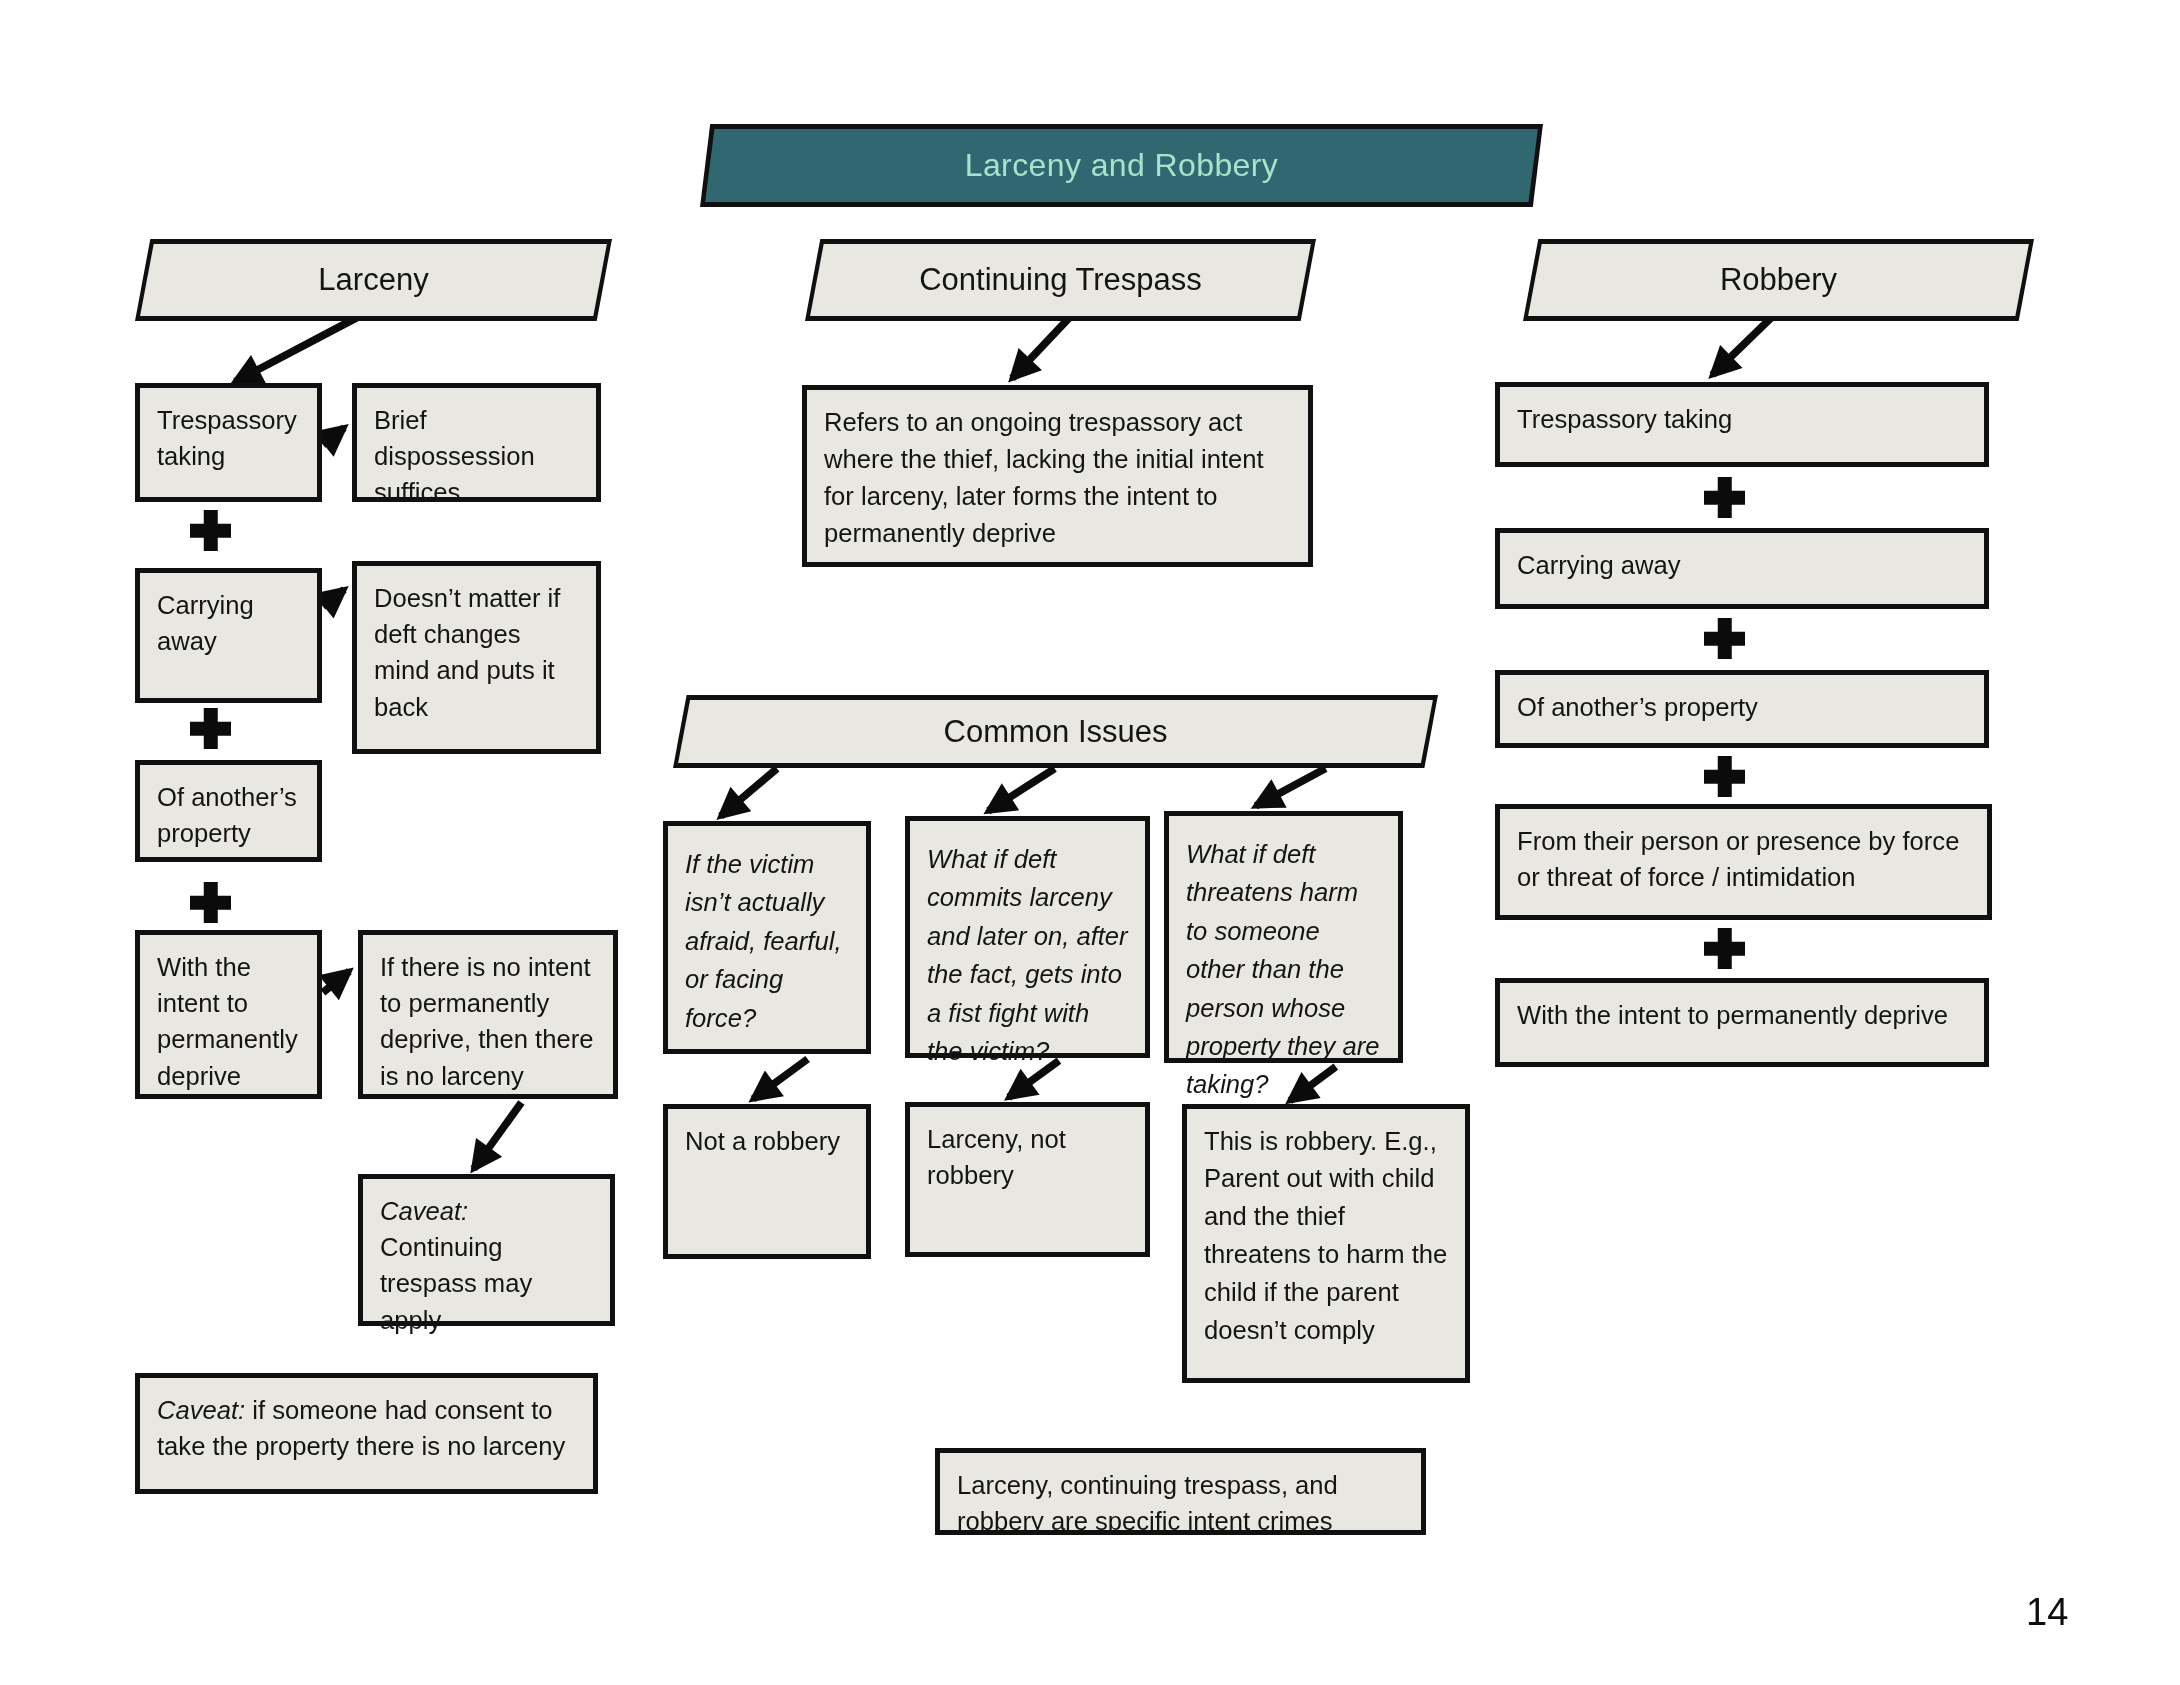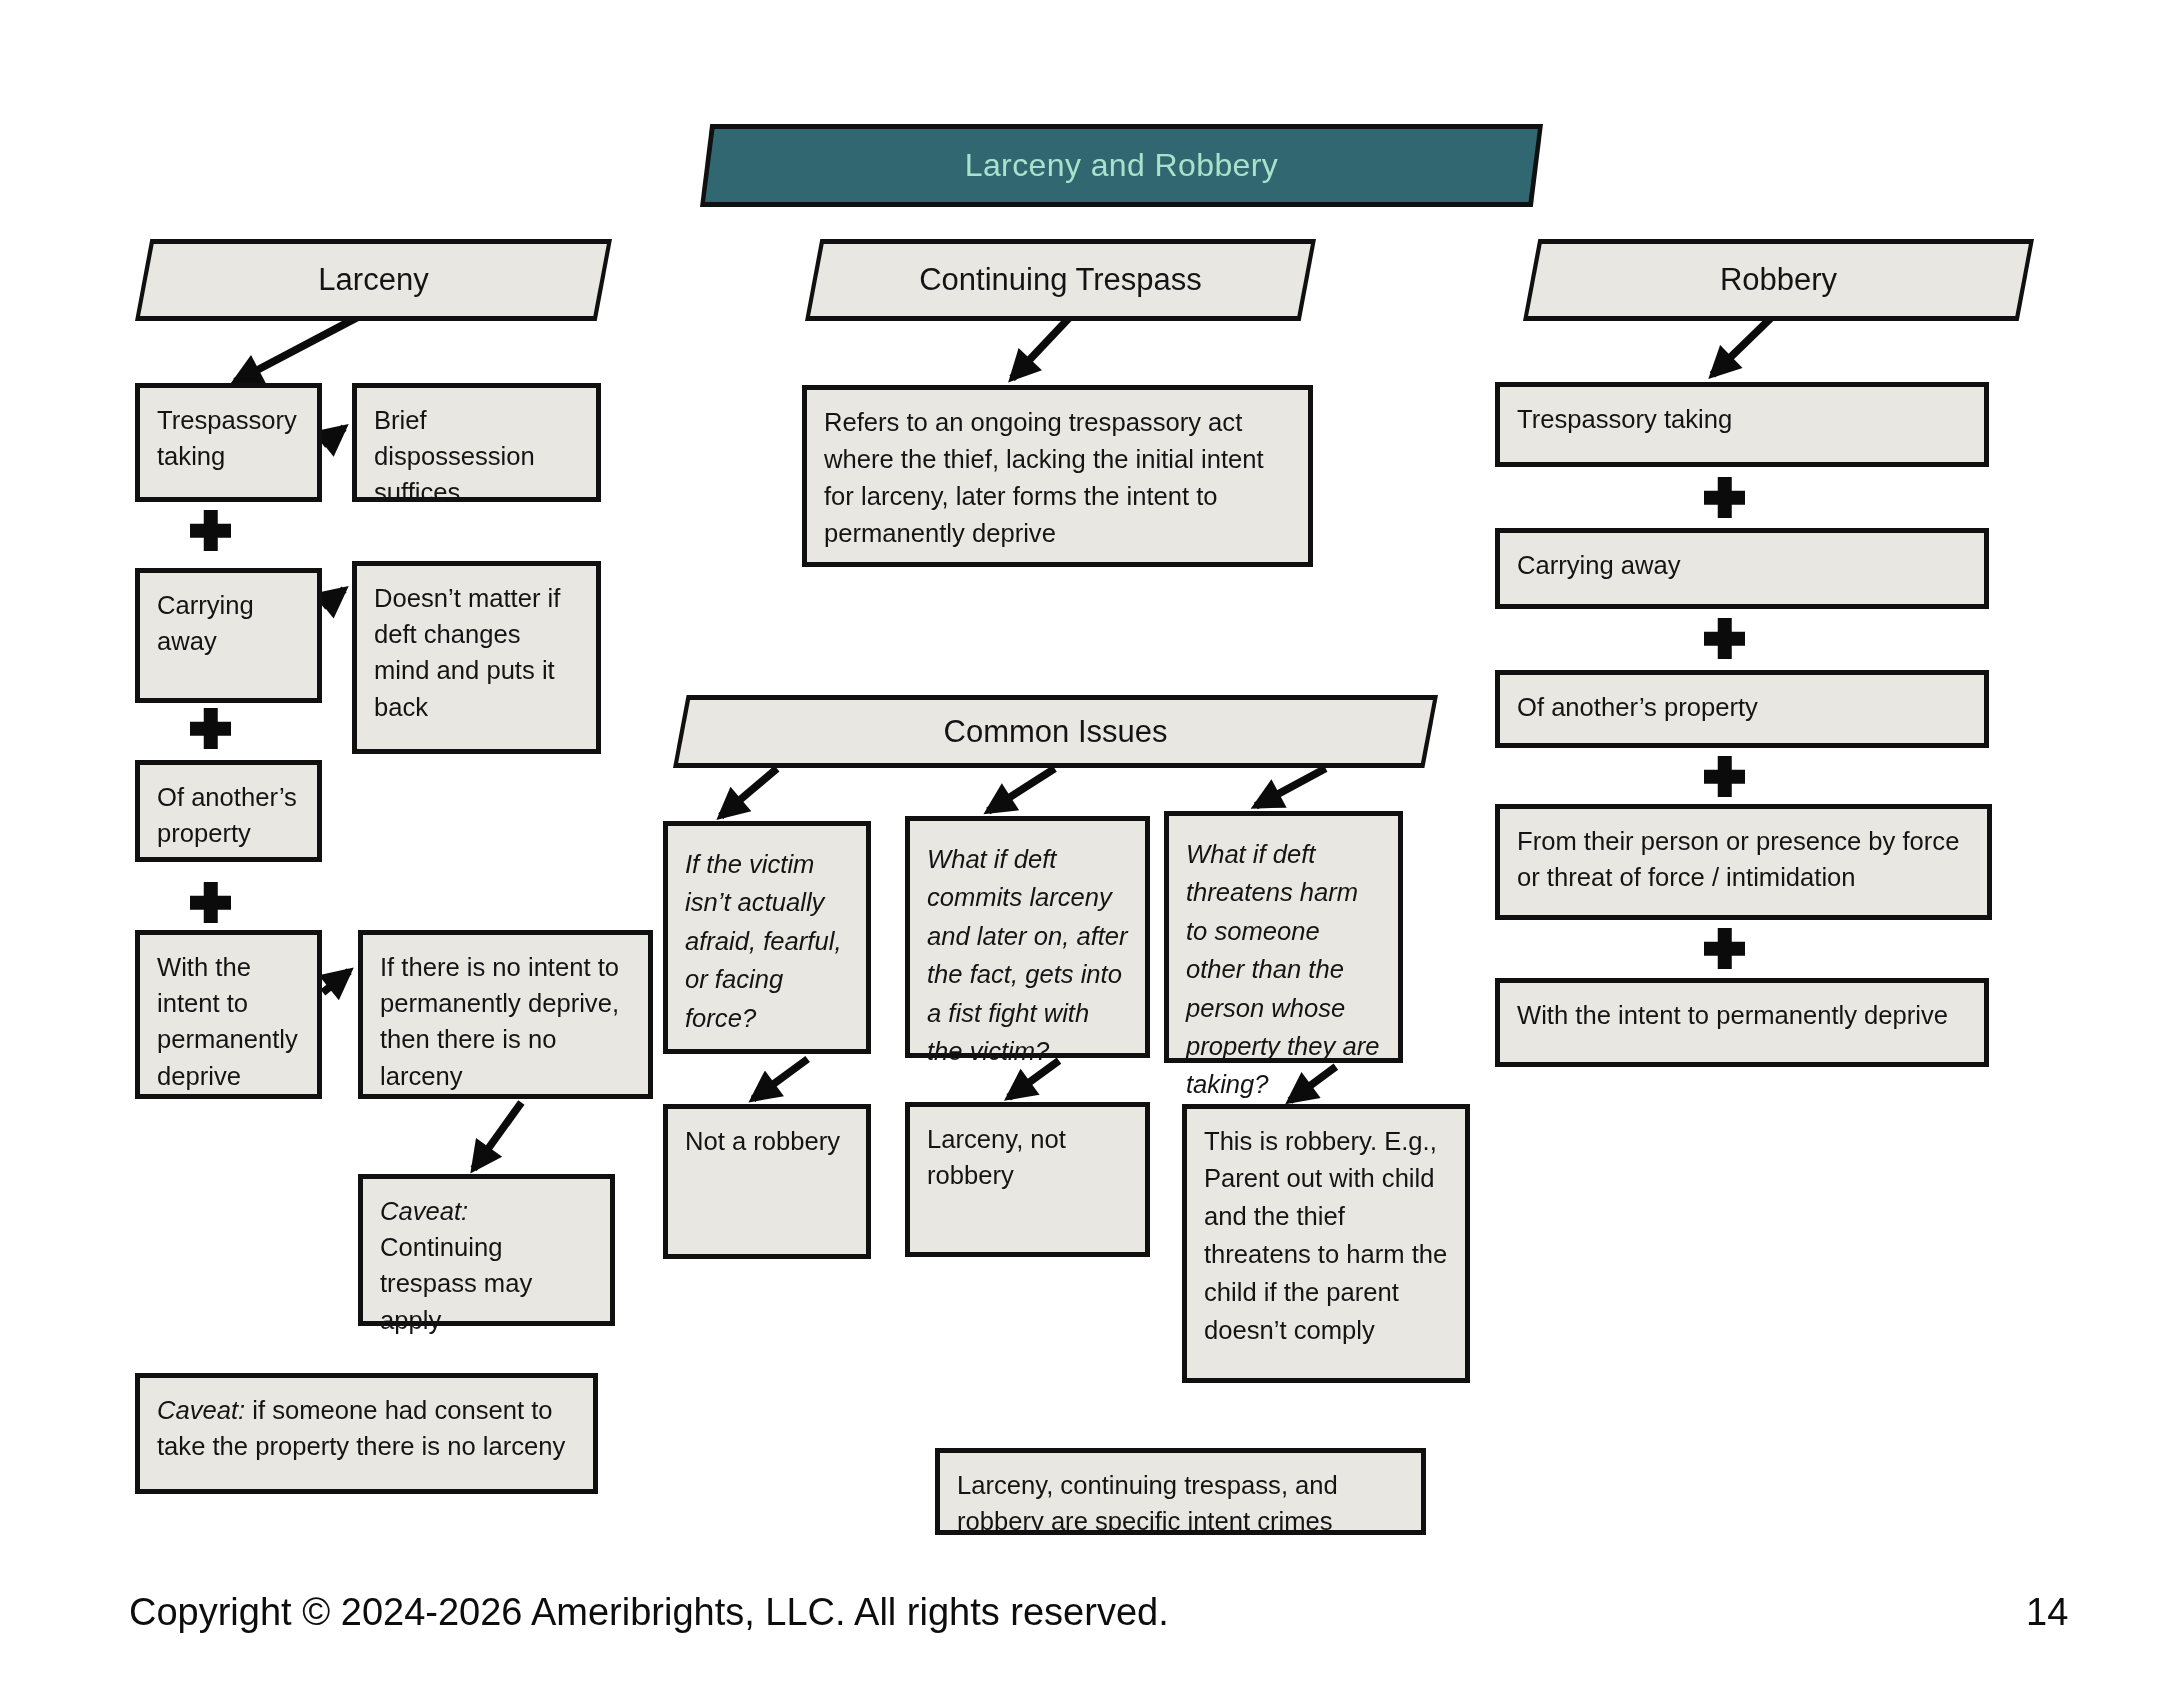--- a/index.html
+++ b/index.html
@@ -112,21 +112,21 @@
   <div class="plus" style="left:190px;top:510px;"></div>
 
   <div class="box" style="left:135px;top:568px;width:187px;height:135px;">Carrying away</div>
   <div class="box" style="left:352px;top:561px;width:249px;height:193px;">Doesn’t matter if deft changes mind and puts it back</div>
   <div class="plus" style="left:190px;top:708px;"></div>
 
   <div class="box" style="left:135px;top:760px;width:187px;height:102px;">Of another’s property</div>
   <div class="plus" style="left:190px;top:882px;"></div>
 
   <div class="box" style="left:135px;top:930px;width:187px;height:169px;">With the intent to permanently deprive</div>
-  <div class="box" style="left:358px;top:930px;width:295px;height:169px;">If there is no intent to permanently deprive, then there is no larceny</div>
+  <div class="box" style="left:358px;top:930px;width:260px;height:169px;">If there is no intent to permanently deprive, then there is no larceny</div>
 
   <div class="box" style="left:358px;top:1174px;width:257px;height:152px;">
     <span class="ital">Caveat:</span><span> Continuing trespass may apply</span>
   </div>
   <div class="box" style="left:802px;top:385px;width:511px;height:182px;line-height:1.45;">Refers to an ongoing trespassory act where the thief, lacking the initial intent for larceny, later forms the intent to permanently deprive</div>
 
   <div class="box" style="left:135px;top:1373px;width:463px;height:121px;">
     <span class="ital">Caveat:</span><span> if someone had consent to take the property there is no larceny</span>
   </div>
 
@@ -151,17 +151,16 @@
   <div class="plus" style="left:1704px;top:618px;"></div>
 
   <div class="box" style="left:1495px;top:670px;width:494px;height:78px;">Of another’s property</div>
   <div class="plus" style="left:1704px;top:756px;"></div>
 
   <div class="box" style="left:1495px;top:804px;width:497px;height:116px;">From their person or presence by force or threat of force / intimidation</div>
   <div class="plus" style="left:1704px;top:928px;"></div>
 
   <div class="box" style="left:1495px;top:978px;width:494px;height:89px;">With the intent to permanently deprive</div>
 
-  <div class="copyright">Copyright © 2024-2026 Ameribrights, LLC. All rights reserved.</div>
   <div class="page-number">14</div>
 
 </div>
 
 
 </body></html>

